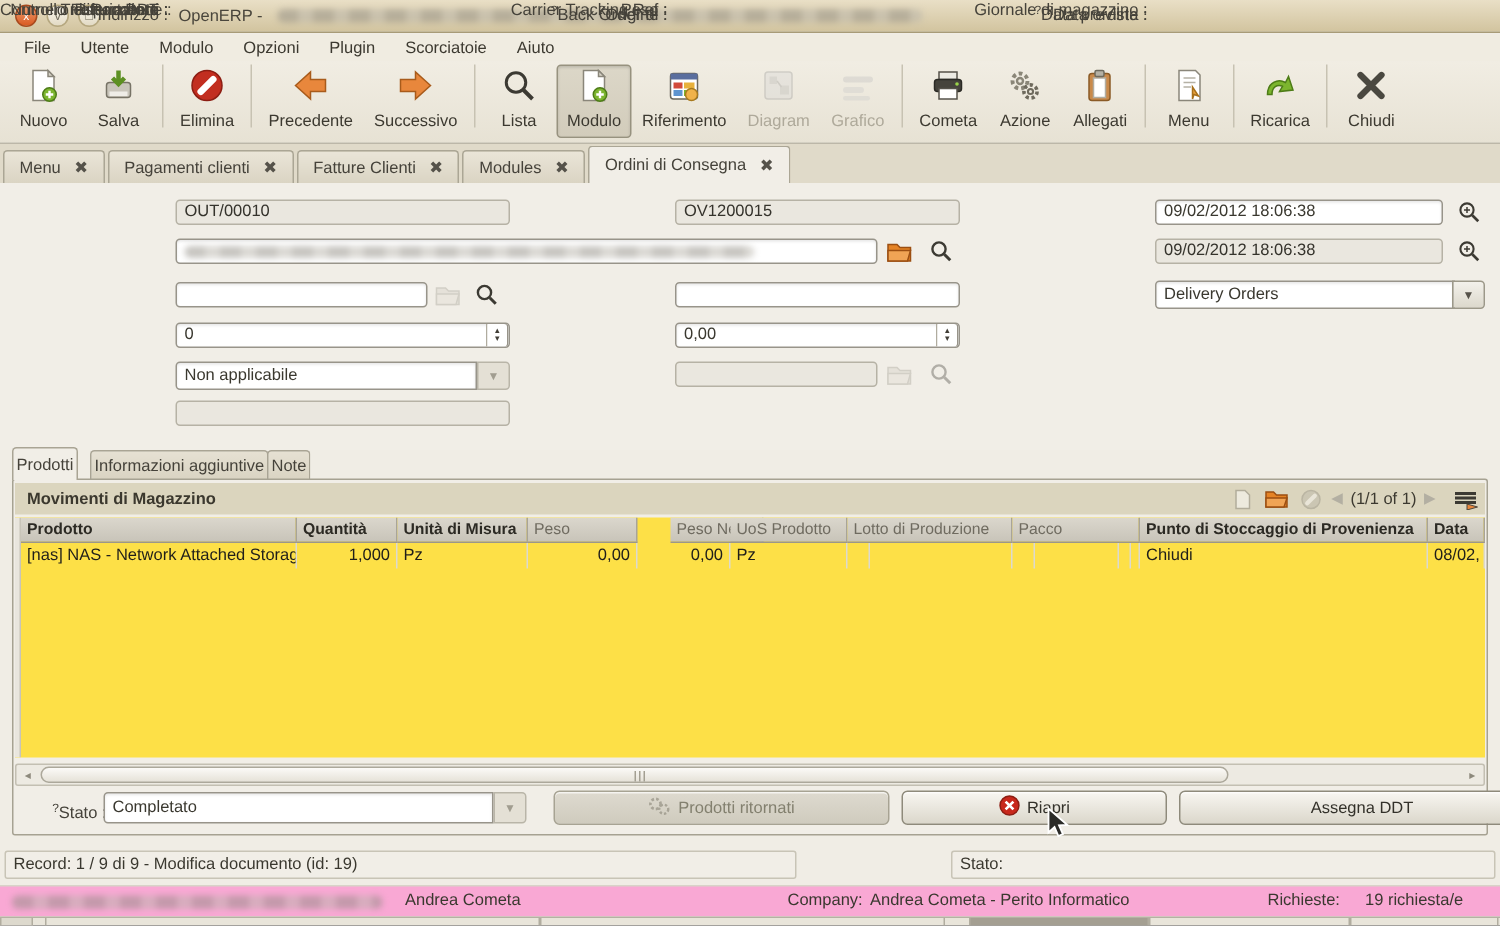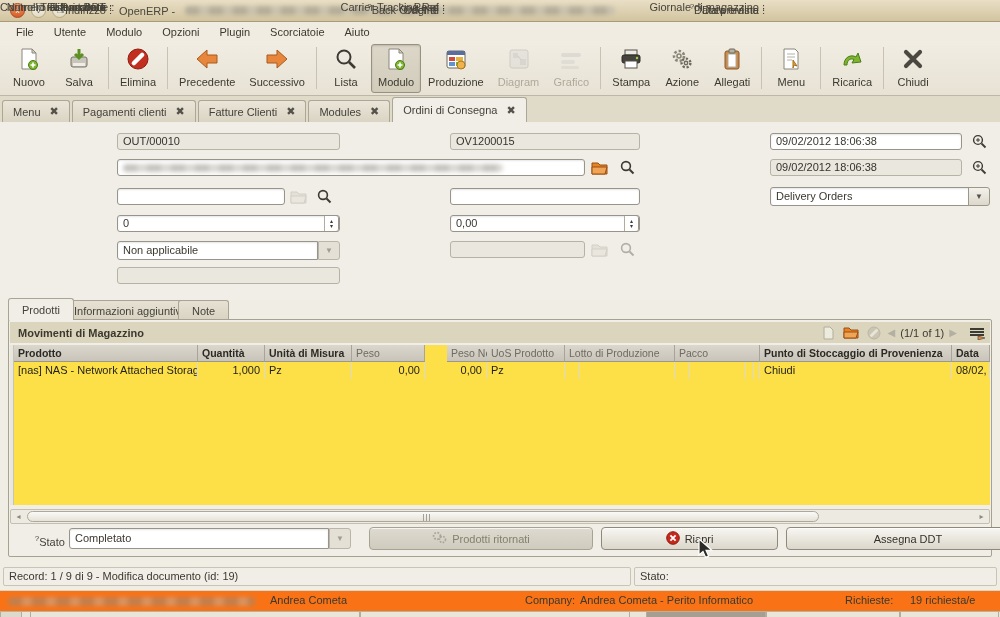--- a/index.html
+++ b/index.html
@@ -22,21 +22,21 @@
         filter:blur(2px);opacity:.5;border-radius:4px}
 
   
   .menubar{position:absolute;left:0;top:23px;width:1000px;height:18px;background:#F0ECE1;
            display:flex;align-items:center;gap:0;padding-left:6px}
   .menuitem{padding:0 10px;height:18px;line-height:18px;color:#3c3930}
 
   
   .toolbar{position:absolute;left:0;top:41px;width:1000px;height:55px;
            background:linear-gradient(#F1EDE3,#E7E2D4);border-bottom:1px solid #BCB7A8;
-           display:flex;align-items:center;padding:2px 4px}
+           display:flex;padding:2px 4px}
   .tbtn{display:flex;flex-direction:column;align-items:center;justify-content:flex-end;
         min-width:50px;height:49px;padding:3px 6px 4px;border:1px solid transparent;border-radius:3px;gap:3px}
   .tbtn .lbl{white-space:nowrap;color:#3c3930}
   .tbtn.active{background:linear-gradient(#DCD7C8,#D2CCBB);border-color:#97927F;box-shadow:inset 0 1px 2px rgba(0,0,0,.15)}
   .tbtn.disabled .lbl{color:#AEA99A}
   .tbtn.disabled svg{opacity:.35;filter:grayscale(1)}
   .tsep{width:1px;height:42px;background:#C7C2B2;margin:0 4px;flex:none}
 
   
   .tabstrip{position:absolute;left:0;top:96px;width:1000px;height:26px;background:#E0DAC9;
@@ -59,21 +59,21 @@
         border-radius:0 3px 3px 0;background:#fff;display:flex;flex-direction:column;
         align-items:center;justify-content:center;font-size:6px;line-height:5px;color:#403d36}
   .combofield{border-radius:3px 0 0 3px}
   .combobtn{position:absolute;height:19px;border:1px solid #9C9889;border-radius:0 3px 3px 0;
         background:linear-gradient(#F3F1EB,#DCD8CC);display:flex;align-items:center;justify-content:center;
         font-size:8px;color:#56524a}
   .combobtn.dis{background:#E4E0D5;color:#A19D90;border-color:#B9B5A8}
   .mini{position:absolute;width:18px;height:16px;display:flex;align-items:center;justify-content:center}
 
   
-  .ntab{position:absolute;height:20px;padding:0 13px;display:flex;align-items:center;
+  .ntab{position:absolute;height:20px;padding:0 2px;display:flex;align-items:center;
         background:linear-gradient(#E6E1D3,#D9D3C2);border:1px solid #A9A494;border-bottom:none;
         border-radius:3px 3px 0 0;color:#45423a;white-space:nowrap}
   .ntab.active{background:#F1EEE7;height:22px;z-index:3}
   .panel{position:absolute;left:8px;top:319px;width:984px;height:238px;border:1px solid #A6A292;
          background:#F1EEE7;border-radius:2px}
   .secheader{position:absolute;left:1px;top:2px;width:980px;height:21px;background:#DBD5BE;
              display:flex;align-items:center}
   .secheader .title{font-weight:bold;color:#3b382e;margin-left:8px}
   .secright{position:absolute;right:4px;top:0;height:21px;display:flex;align-items:center;gap:5px;color:#55524a}
   .pagerarrow{color:#B3AFA2;font-size:10px}
@@ -101,21 +101,21 @@
 
   
   .btn{position:absolute;height:23px;border:1px solid #8E8A7B;border-radius:4px;
        background:linear-gradient(#F8F6F1,#DBD7CB);display:flex;align-items:center;justify-content:center;gap:5px;
        color:#33312a;box-shadow:inset 0 1px 0 rgba(255,255,255,.7)}
   .btn.dis{background:linear-gradient(#DEDACF,#CFCBBE);color:#83806F;border-color:#A7A393}
 
   
   .statusframe{position:absolute;top:567px;height:19px;border:1px solid #C8C4B6;border-radius:2px;
                background:#F1EEE7;line-height:17px;padding:0 5px;color:#3a382f;white-space:nowrap;overflow:hidden}
-  .bottombar{position:absolute;left:0;top:590px;width:1000px;height:21px;background:#f97316;border-top:1px solid #D8D4C8}
+  .bottombar{position:absolute;left:0;top:590px;width:1000px;height:21px;background:#f9a8d4;border-top:1px solid #D8D4C8}
   .bstrip{position:absolute;left:0;top:611px;width:1000px;height:6px;background:#E9E5DA;border-top:1px solid #B5B1A3}
   .bseg{position:absolute;top:0;height:6px;border-right:1px solid #B1AD9F;border-left:1px solid #B1AD9F}
   .btext{position:absolute;top:3px;white-space:nowrap;color:#3a382f}
 
   .cursor{position:absolute;left:698px;top:538px;z-index:9}
 </style>
 </head>
 <body>
 
 <div class="app">
@@ -199,21 +199,21 @@
     <div class="tbtn">
       <span><svg width="24" height="24">
             <rect x="3" y="4" width="18" height="17" rx="2" fill="#fff" stroke="#6b675c"></rect>
             <rect x="3" y="4" width="18" height="4" fill="#5A6E9E"></rect>
             <rect x="5" y="10" width="6" height="4" fill="#D24A3A"></rect>
             <rect x="12" y="10" width="7" height="4" fill="#E8B13C"></rect>
             <rect x="5" y="15" width="6" height="4" fill="#5E94D0"></rect>
             <rect x="12" y="15" width="7" height="4" fill="#7CB52E"></rect>
             <circle cx="17" cy="18" r="4" fill="#F0B24A" stroke="#A87A1E"></circle>
           </svg></span>
-      <span class="lbl">Produzione</span>
+      <span class="lbl">Riferimento</span>
     </div>
     <div class="tbtn disabled">
       <span><svg width="24" height="24">
             <rect x="3" y="3" width="18" height="18" rx="2" fill="#DAD6CB" stroke="#9a9689"></rect>
             <rect x="6" y="6" width="5" height="5" fill="#b7b3a6"></rect>
             <rect x="13" y="12" width="6" height="6" fill="#b7b3a6"></rect>
             <path d="M11 9l3 4" stroke="#9a9689"></path>
           </svg></span>
       <span class="lbl">Diagram</span>
     </div>
@@ -226,21 +226,21 @@
       <span class="lbl">Grafico</span>
     </div>
     <div class="tsep"></div>
     <div class="tbtn">
       <span><svg width="24" height="24">
             <rect x="6" y="3" width="12" height="5" fill="#eceae3" stroke="#55524a"></rect>
             <rect x="3" y="8" width="18" height="8" rx="2" fill="#45433c" stroke="#2b2a25"></rect>
             <rect x="6" y="14" width="12" height="7" fill="#fff" stroke="#55524a"></rect>
             <circle cx="18" cy="11" r="1.2" fill="#9ad34a"></circle>
           </svg></span>
-      <span class="lbl">Stampa</span>
+      <span class="lbl">Cometa</span>
     </div>
     <div class="tbtn">
       <span><svg width="26" height="24">
             <circle cx="10" cy="9" r="5" fill="none" stroke="#8a8678" stroke-width="2.6" stroke-dasharray="2.5 2"></circle>
             <circle cx="10" cy="9" r="2" fill="none" stroke="#8a8678" stroke-width="1.6"></circle>
             <circle cx="17" cy="16" r="4.4" fill="none" stroke="#6e6a5d" stroke-width="2.4" stroke-dasharray="2.2 1.8"></circle>
             <circle cx="17" cy="16" r="1.7" fill="none" stroke="#6e6a5d" stroke-width="1.4"></circle>
           </svg></span>
       <span class="lbl">Azione</span>
     </div>
@@ -491,21 +491,21 @@
             <circle cx="7" cy="7" r="6.3" fill="#C8281C" stroke="#8c1d12"></circle>
             <path d="M4.4 4.4l5.2 5.2M9.6 4.4L4.4 9.6" stroke="#fff" stroke-width="1.8"></path>
           </svg></span>
       <span>Riapri</span>
     </div>
     <div class="btn" style="left:777px;top:207px;width:244px">
       <span>Assegna DDT</span>
     </div>
   </div>
 
-  <div class="statusframe" style="left:3px;width:628px">Record: 1 / 9 di 9 - Modifica documento (id: 19)</div>
+  <div class="statusframe" style="left:3px;width:528px">Record: 1 / 9 di 9 - Modifica documento (id: 19)</div>
   <div class="statusframe" style="left:634px;width:363px">Stato:</div>
 
   <div class="bottombar">
     <div class="blur" style="position:absolute;left:8px;top:6px;width:247px;height:9px"></div>
     <span class="btext" style="left:270px">Andrea Cometa</span>
     <span class="btext" style="left:525px">Company:</span>
     <span class="btext" style="left:580px">Andrea Cometa - Perito Informatico</span>
     <span class="btext" style="left:845px">Richieste:</span>
     <span class="btext" style="left:910px">19 richiesta/e</span>
   </div>

